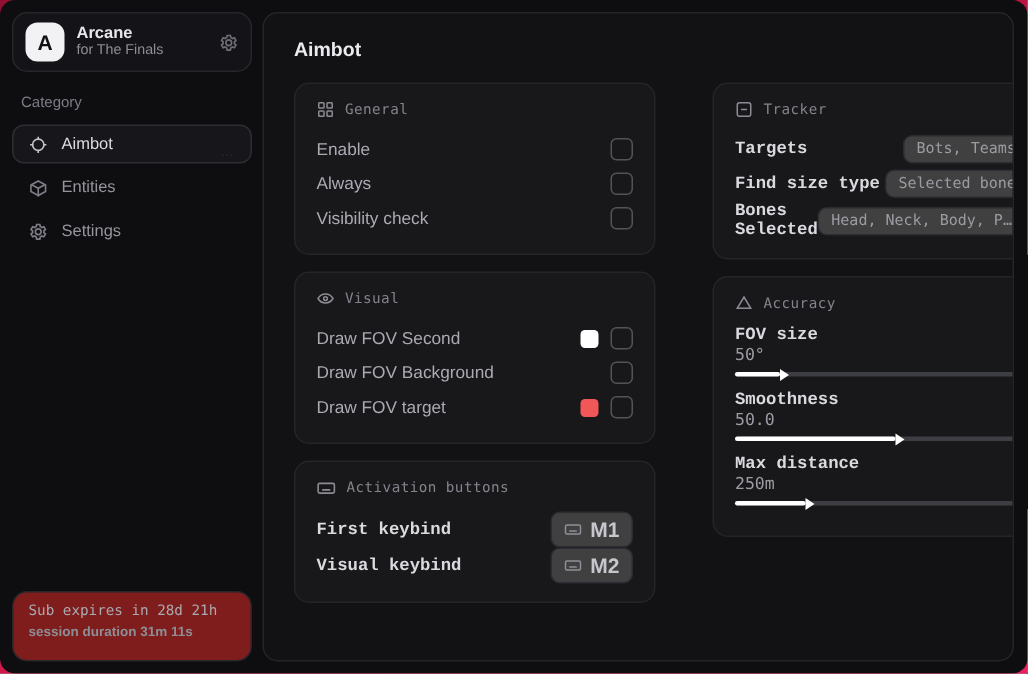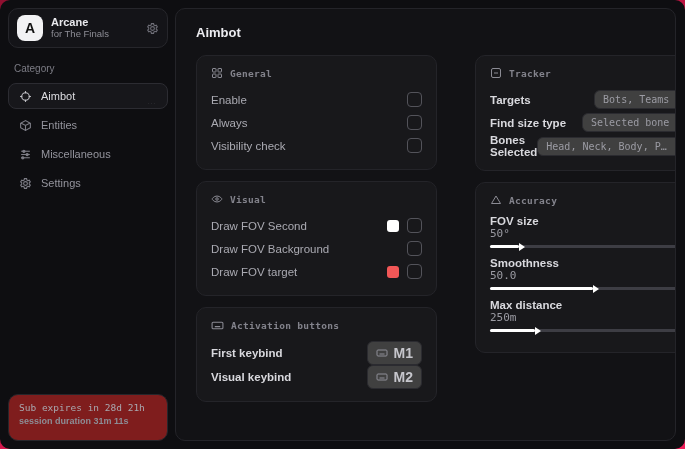--- a/index.html
+++ b/index.html
@@ -77,29 +77,28 @@
   .col-right { flex:1;padding-left:28px; }
   .card {
     background:#18181b; border:1px solid #242429;
     border-radius:10px; padding:11px 14px 12px; margin-bottom:11px;
   }
   .card-header {
     display:flex; align-items:center; gap:7px;
     font-family:"DejaVu Sans Mono", monospace;
     font-size:9.5px; color:#83838c; letter-spacing:.3px;
     margin-bottom:9px;
-    font-weight:bold;
   }
   .card-header svg { color:#8b8b94; }
   .row {
     display:flex; align-items:center; justify-content:space-between;
     min-height:23px;
   }
   .row-label { font-size:11.5px; color:#aaaab2; }
-  .row-label.bright { color:#d9d9de; font-weight:bold; }
+  .row-label.bright { color:#d9d9de; font-weight:bold;font-family:Liberation Mono, monospace; }
   .row-controls { display:flex; align-items:center; gap:8px; }
   .checkbox {
     width:15px; height:15px; border:1.5px solid #53535a;
     border-radius:4px; background:transparent; cursor:pointer; flex-shrink:0;
   }
   .swatch { width:12px; height:12px; border-radius:3px; cursor:pointer; }
   .pill {
     display:flex; align-items:center; gap:6px;
     background:#404040; border:1px solid #2b2b30; border-radius:6px;
     padding:3px 8px; cursor:pointer;justify-content:center;
@@ -172,31 +171,20 @@
       <div class="nav-item">
         <svg width="13" height="13" viewBox="0 0 24 24" fill="none" stroke="currentColor" stroke-width="2">
             <path d="M21 16V8l-9-5-9 5v8l9 5 9-5z"></path>
             <path d="M3.3 7.3 12 12l8.7-4.7"></path>
             <line x1="12" y1="22" x2="12" y2="12"></line>
           </svg>
         <span>Entities</span>
       </div>
       <div class="nav-item">
         <svg width="13" height="13" viewBox="0 0 24 24" fill="none" stroke="currentColor" stroke-width="2">
-            <line x1="4" y1="6" x2="20" y2="6"></line>
-            <line x1="4" y1="12" x2="20" y2="12"></line>
-            <line x1="4" y1="18" x2="20" y2="18"></line>
-            <circle cx="9" cy="6" r="2" fill="currentColor"></circle>
-            <circle cx="15" cy="12" r="2" fill="currentColor"></circle>
-            <circle cx="7" cy="18" r="2" fill="currentColor"></circle>
-          </svg>
-        <span>Miscellaneous</span>
-      </div>
-      <div class="nav-item">
-        <svg width="13" height="13" viewBox="0 0 24 24" fill="none" stroke="currentColor" stroke-width="2">
             <circle cx="12" cy="12" r="3.5"></circle>
             <path d="M19 12a7 7 0 0 1-.1 1.2l2 1.6-2 3.4-2.4-1a7 7 0 0 1-2 1.2L14 21h-4l-.5-2.6a7 7 0 0 1-2-1.2l-2.4 1-2-3.4 2-1.6A7 7 0 0 1 5 12c0-.4 0-.8.1-1.2l-2-1.6 2-3.4 2.4 1a7 7 0 0 1 2-1.2L10 3h4l.5 2.6a7 7 0 0 1 2 1.2l2.4-1 2 3.4-2 1.6c.1.4.1.8.1 1.2z"></path>
           </svg>
         <span>Settings</span>
       </div>
     </div>
 
     <div class="sidebar-footer">
       <div class="footer-line1">Sub expires in 28d 21h</div>
       <div class="footer-line2">session duration 31m 11s</div>

